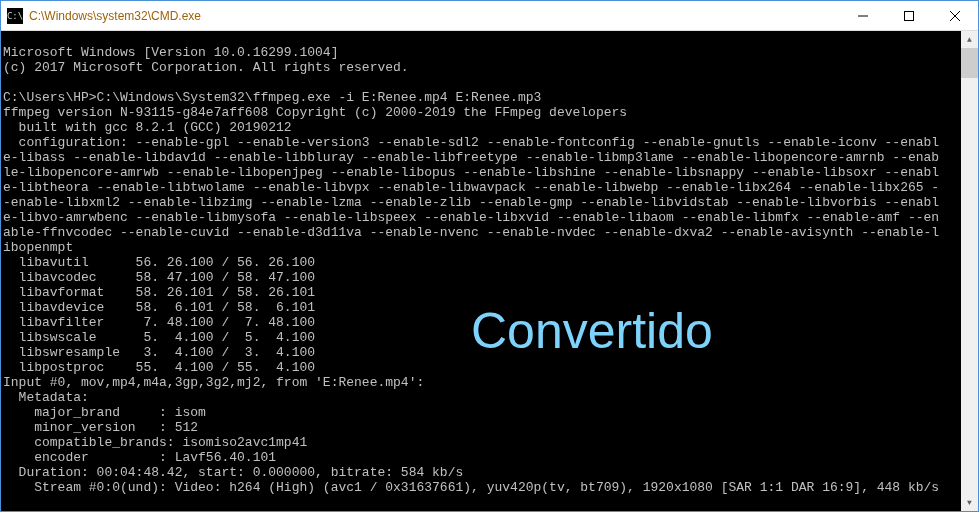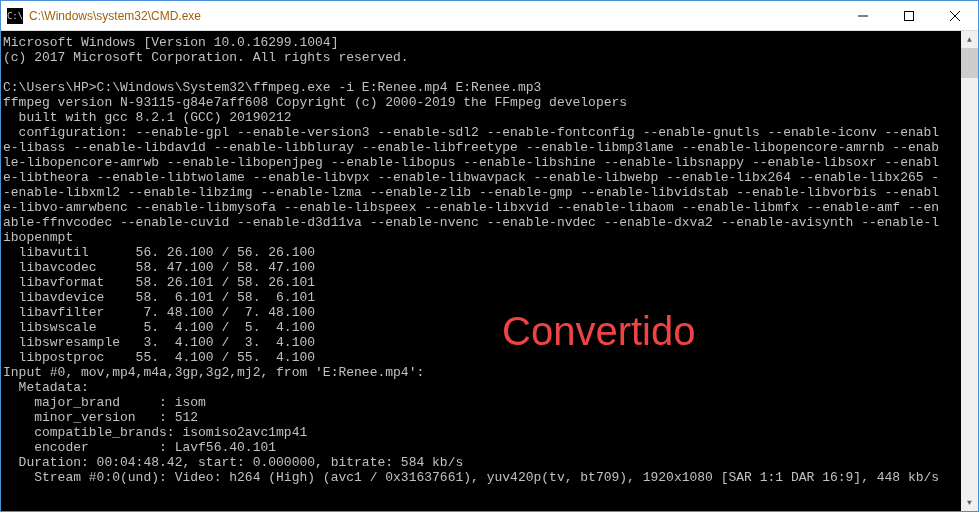--- a/index.html
+++ b/index.html
@@ -57,33 +57,32 @@
       font-family: 'Courier New', monospace;
       font-size: 13px;
       line-height: 15px;
       color: #c0c0c0;
       overflow: hidden;
       white-space: pre;
     }
     .terminal-content {
       position: absolute;
       left: 2px;
-      top: 4px;
+      top: 14px;
       right: 17px;
     }
     .overlay-text {
       position: absolute;
       left: 470px;
       top: 293px;
-      color: #ef4444;
+      color: #7dd3fc;
       font-family: Arial, sans-serif;
-      font-size: 40px;
+      font-size: 50px;
       font-weight: 400;
       pointer-events: none;
-      margin-left: 31px;
     }
     .scrollbar {
       position: absolute;
       right: 0;
       top: 0;
       width: 17px;
       height: 100%;
       background: #f0f0f0;
     }
     .scrollbar-thumb {

